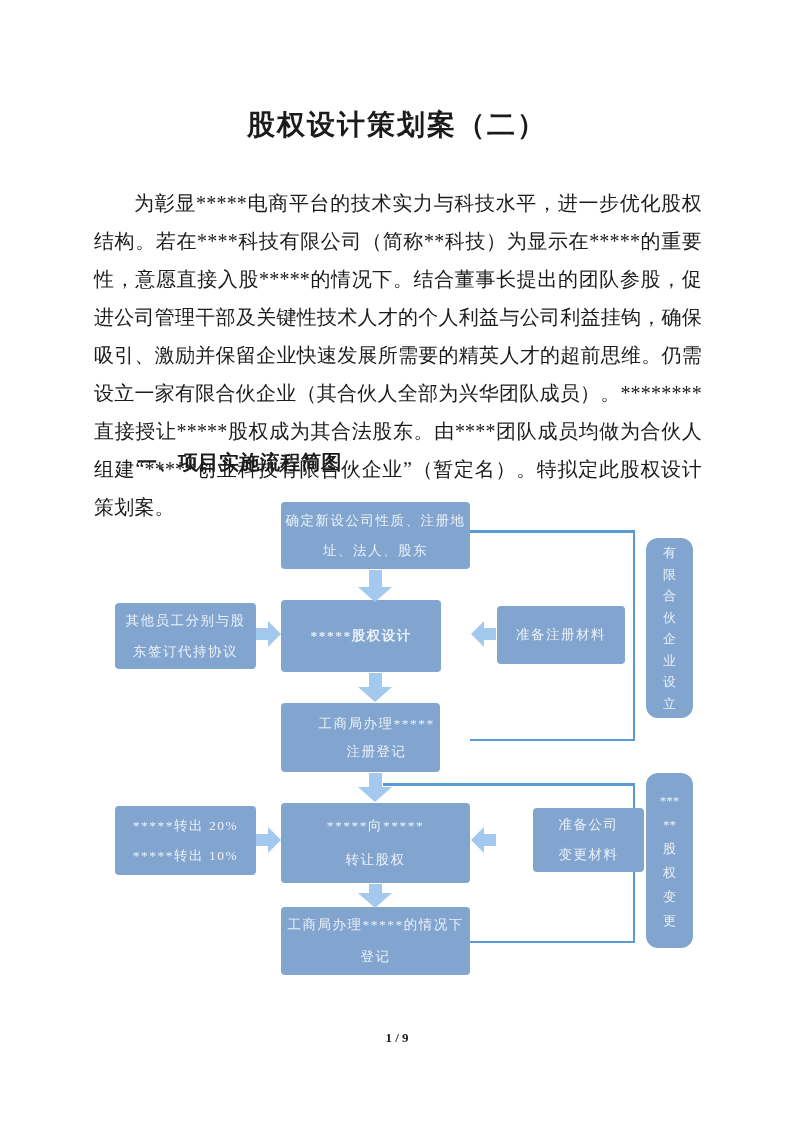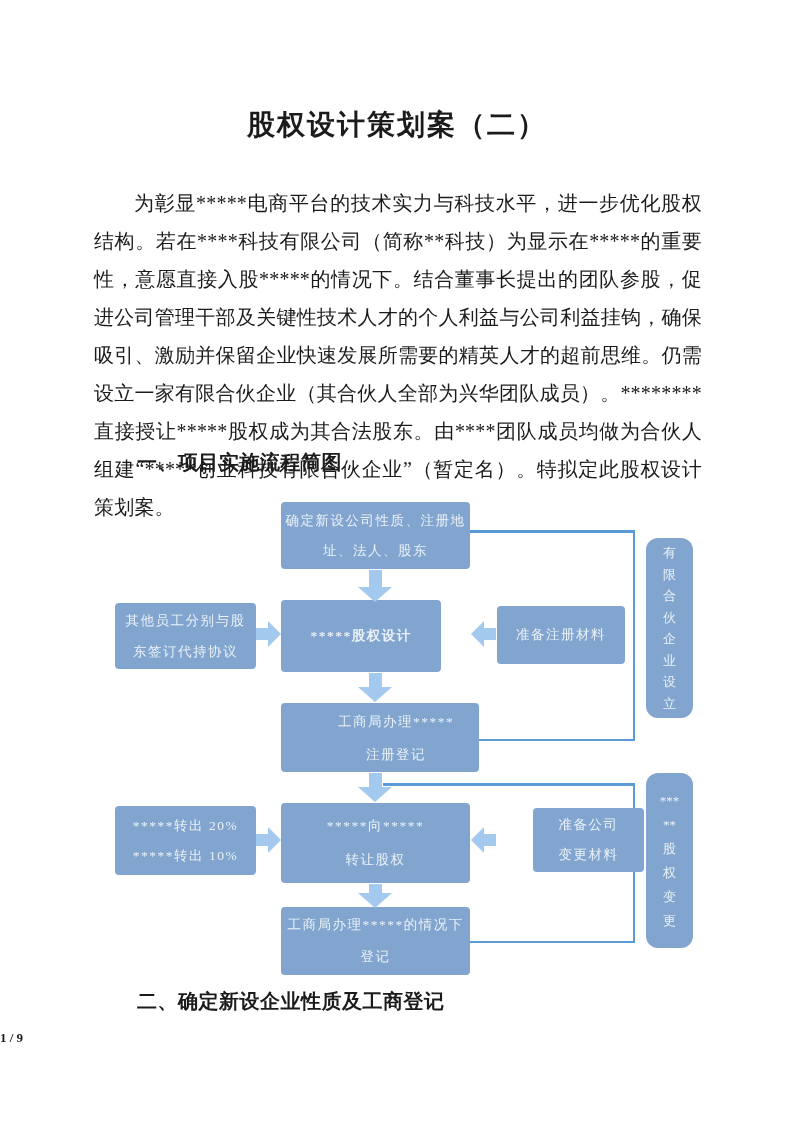--- a/index.html
+++ b/index.html
@@ -43,20 +43,21 @@
     left: 137px;
     font-size: 20px;
     font-weight: bold;
     letter-spacing: 0.5px;
   }
   .h1 { top: 449px; }
   .h2 { top: 988px; }
   .page-num {
     position: absolute;
     top: 1030px; left: 0; width: 100%;
+    text-align: center;
     font-size: 13px;
     font-weight: bold;
   }
   
   .fb {
     position: absolute;
     background: var(--box-fill);
     color: var(--box-text);
     border-radius: 4px;
     display: flex;
@@ -123,21 +124,21 @@
     <div class="fb" style="left:281px; top:502px; width:189px; height:67px; line-height:30px;">确定新设公司性质、注册地
 址、法人、股东</div>
 
     <div class="fb" style="left:115px; top:603px; width:141px; height:66px; line-height:31px;">其他员工分别与股
 东签订代持协议</div>
 
     <div class="fb" style="left:281px; top:600px; width:160px; height:72px;font-weight:bold;">*****股权设计</div>
 
     <div class="fb" style="left:497px; top:606px; width:128px; height:58px;">准备注册材料</div>
 
-    <div class="fb" style="left:281px; top:703px; width:198px; height:69px; line-height:33px;padding-left:32px;">工商局办理*****
+    <div class="fb" style="left:281px; top:703px; width:159px; height:69px; line-height:28px;padding-left:32px;">工商局办理*****
 注册登记</div>
 
     <div class="fb" style="left:115px; top:806px; width:141px; height:69px; line-height:30px;text-align:center;">*****转出 20%
 *****转出 10%</div>
 
     <div class="fb" style="left:281px; top:803px; width:189px; height:80px; line-height:34px;">*****向*****
 转让股权</div>
 
     <div class="fb" style="left:497px; top:808px; width:111px; height:64px;margin-left:36px;">准备公司
 变更材料</div>
@@ -190,17 +191,16 @@
       <div class="shaft"></div>
         <div class="head-r"></div>
     </div>
     <div class="arr-h" style="left:471px; top:827px;">
       <div class="head-l"></div>
         <div class="shaft"></div>
     </div>
 
   </div>
 
-  <div class="doc-h h2">二、确定新设企业性质及工商登记</div>
 
   <div class="page-num">1 / 9</div>
 
 </div>
 
 </body></html>

